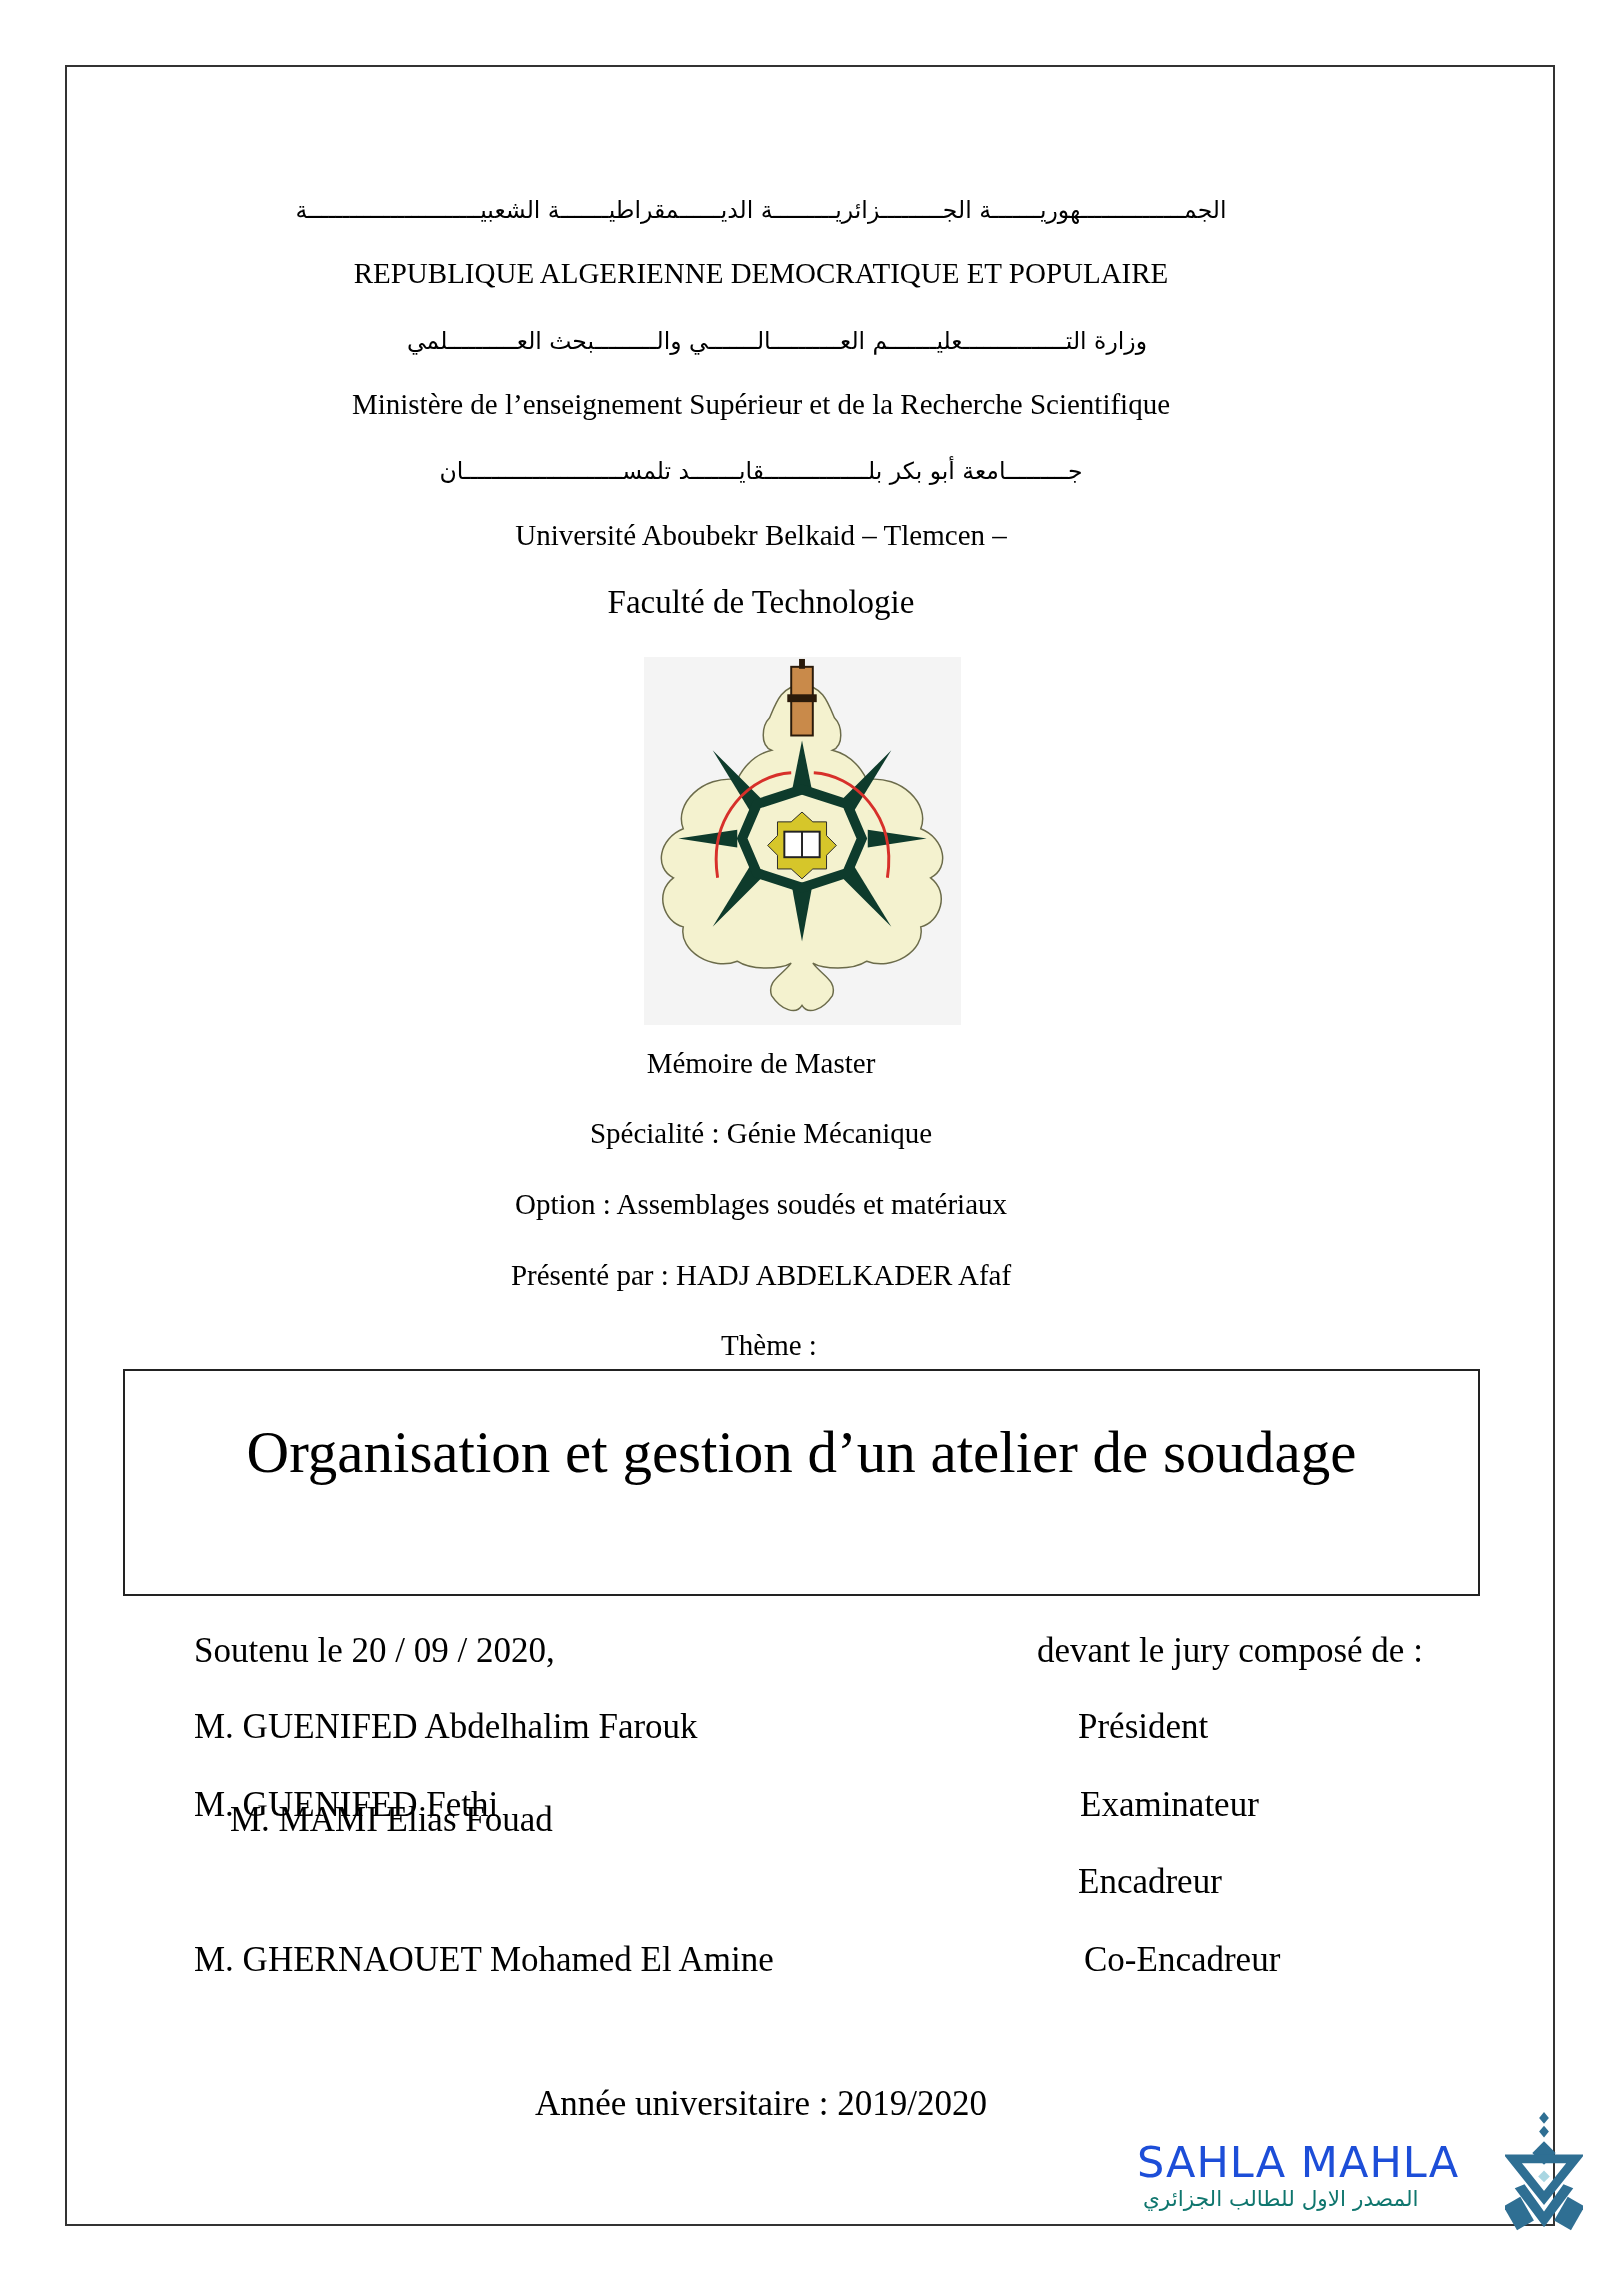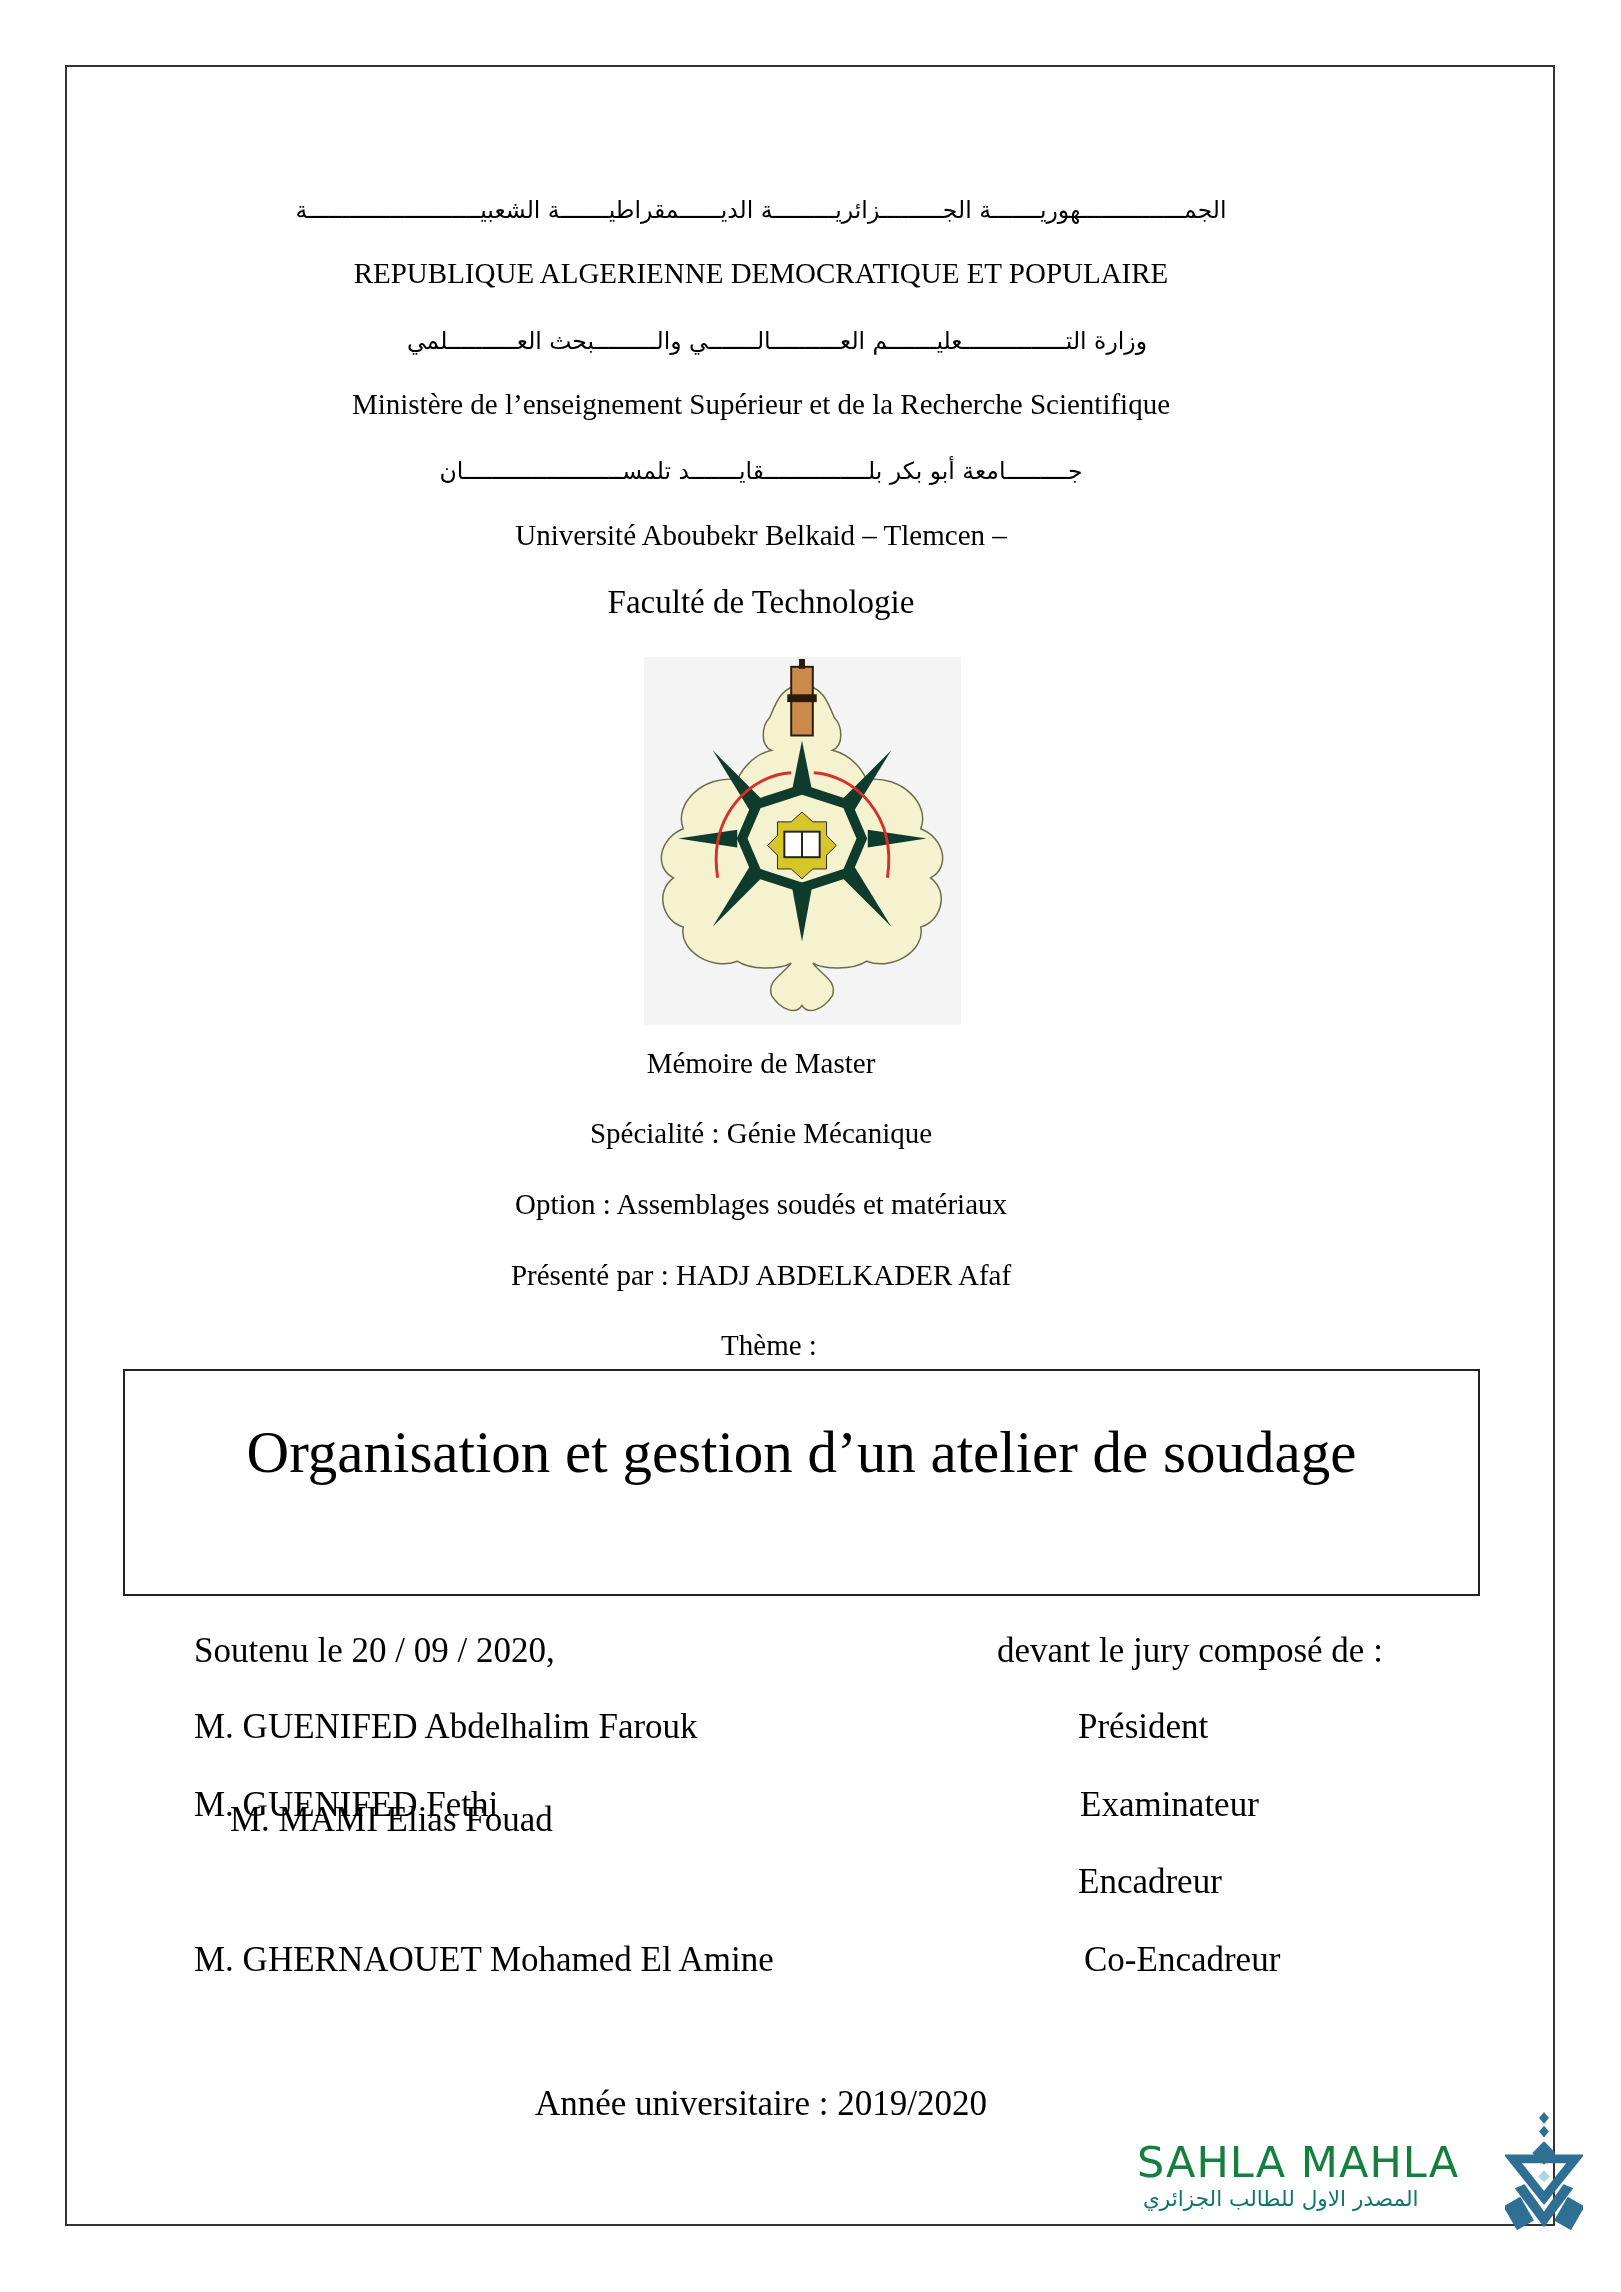--- a/index.html
+++ b/index.html
@@ -12,21 +12,21 @@
     .fr { font-size: 29px; }
     .logo-box { position: absolute; left: 644px; top: 657px; width: 317px; height: 368px; background: #f4f4f4; }
     .title-box { position: absolute; left: 123px; top: 1369px; width: 1357px; height: 227px;
                  border: 2.9px solid #222; box-sizing: border-box; }
     .title-text { position: absolute; left: 0; top: 47px; width: 100%; text-align: center;
                   font-size: 59px; white-space: nowrap; }
     .jury-left { position: absolute; left: 194px; font-size: 35px; white-space: nowrap; }
     .jury-right { position: absolute; font-size: 35px; white-space: nowrap; }
     .watermark { position: absolute; left: 1137px; top: 2137px; width: 431px; height: 88px; }
     .wm-title { position: absolute; left: 0; top: 0; font-family: "DejaVu Sans", sans-serif;
-                font-size: 43px; letter-spacing: 1px; color: #15803d; white-space: nowrap; }
+                font-size: 43px; letter-spacing: 1px; color: #1d4ed8; white-space: nowrap; }
     .wm-sub { position: absolute; left: 5.9px; top: 49px; font-family: "DejaVu Sans", sans-serif;
               font-size: 21.6px; color: #0f766e; direction: rtl; white-space: nowrap; }
     .wm-icon { position: absolute; left: 368px; top: -27.4px; width: 78px; height: 127px; }
   </style>
 </head>
 <body>
 
 <div class="page-border"></div>
 
 <div class="line ar" style="top:196px;">الجمـــــــــــــــهوريـــــــة الجـــــــــزائريـــــــــة الديــــــمقراطيـــــــة الشعبيـــــــــــــــــــــــــة</div>
@@ -71,21 +71,21 @@
 <div class="line fr" style="top:1117px;">Spécialité : Génie Mécanique</div>
 <div class="line fr" style="top:1188px;">Option : Assemblages soudés et matériaux</div>
 <div class="line fr" style="top:1259px;">Présenté par : HADJ ABDELKADER Afaf</div>
 <div class="line fr" style="top:1329px;padding-left:8px;">Thème :</div>
 
 <div class="title-box">
   <div class="title-text">Organisation et gestion d’un atelier de soudage</div>
 </div>
 
 <div class="jury-left" style="top:1631px;">Soutenu le  20 / 09 / 2020,</div>
-<div class="jury-right" style="top:1631px; left:997px;">devant le jury composé de :</div>
+<div class="jury-right" style="top:1631px; left:1037px;">devant le jury composé de :</div>
 
 <div class="jury-left" style="top:1707px;">M. GUENIFED Abdelhalim Farouk</div>
 <div class="jury-right" style="top:1707px; left:1078px;">Président</div>
 
 <div class="jury-left" style="top:1785px;">M. GUENIFED Fethi</div>
 <div class="jury-right" style="top:1785px; left:1080px;">Examinateur</div>
 
 <div class="jury-left" style="top:1800px;margin-left:36px;">M. MAMI Elias Fouad</div>
 <div class="jury-right" style="top:1862px; left:1078px;">Encadreur</div>
 

